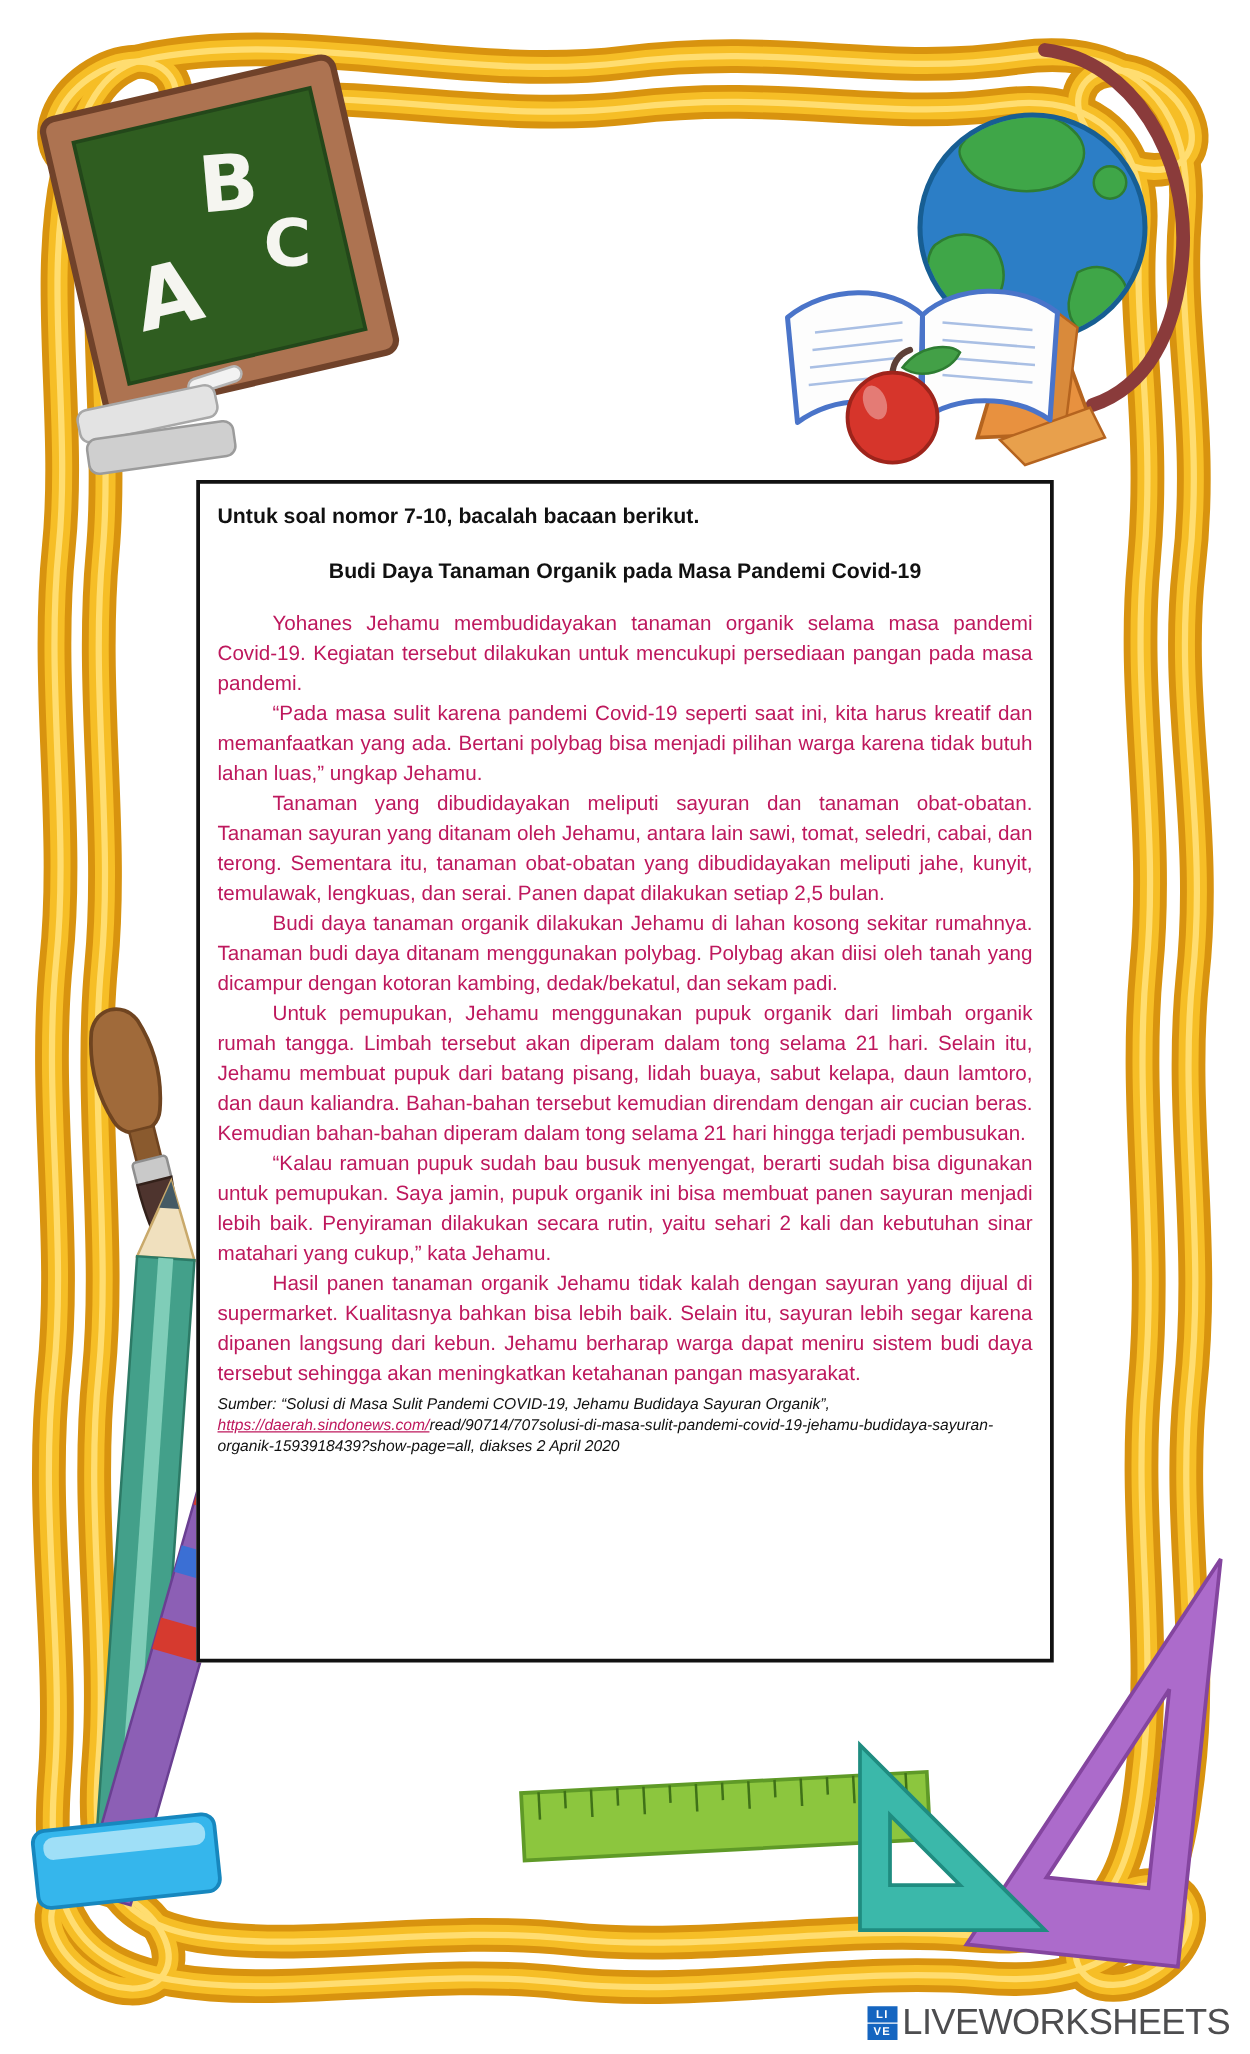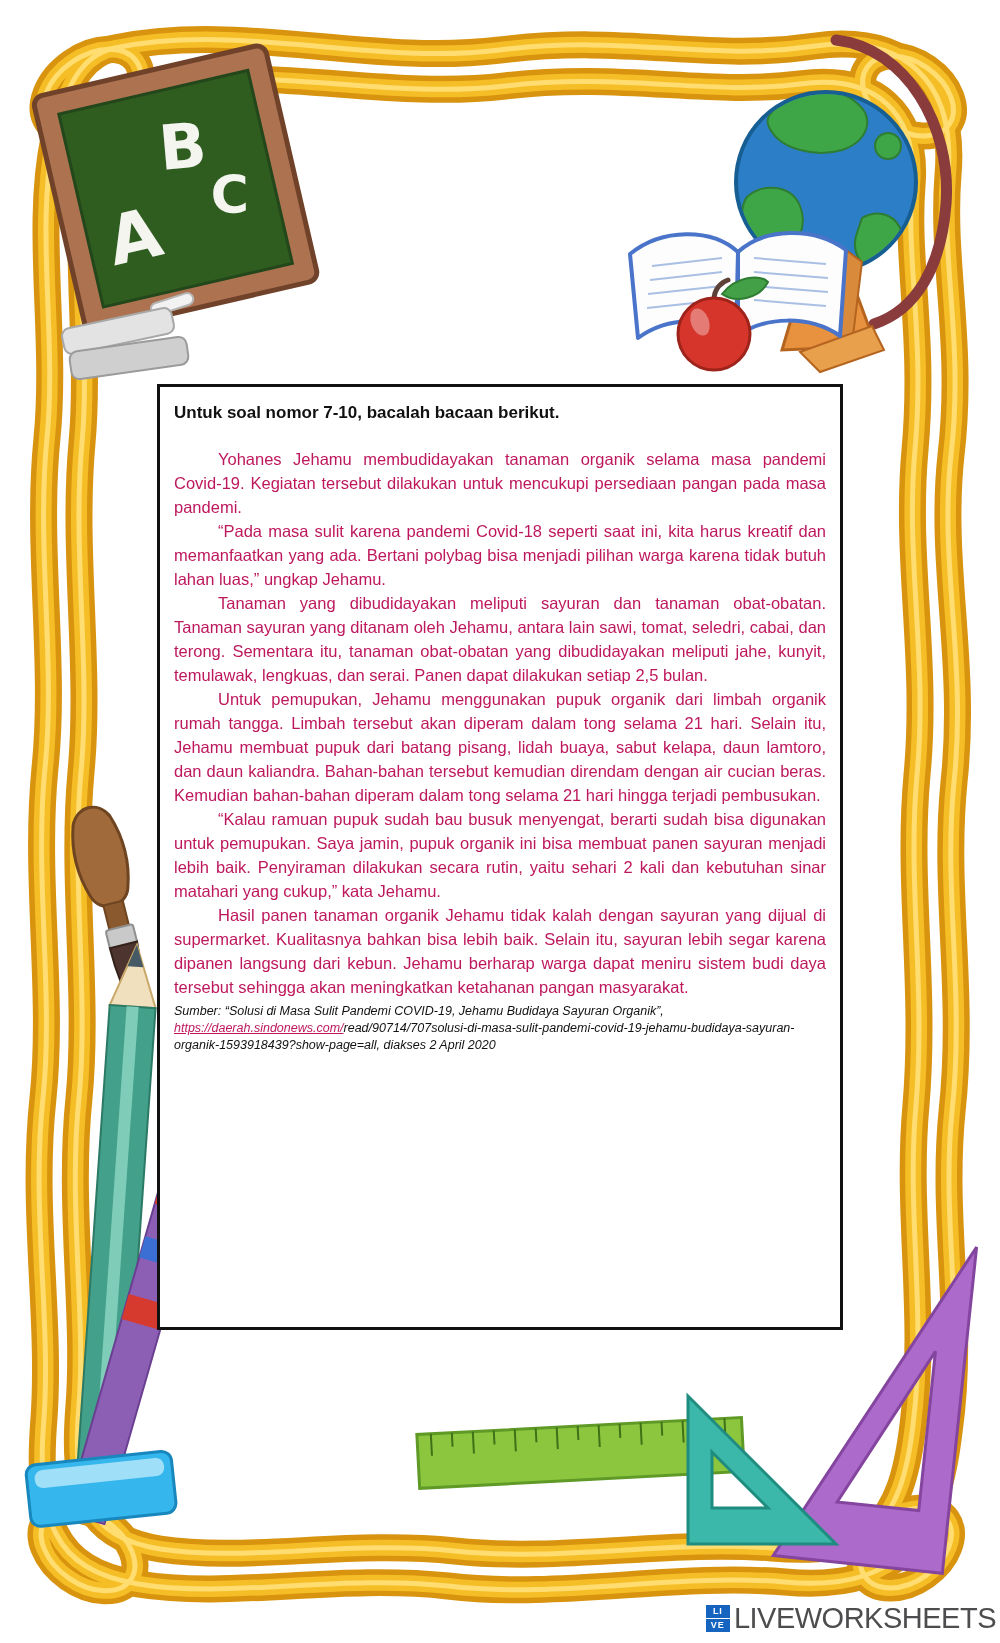--- a/index.html
+++ b/index.html
@@ -53,21 +53,21 @@
     line-height: 17px;
     color: #111;
   }
   .source a {
     color: #be185d;
     text-decoration: underline;
     font-style: italic;
   }
   .footer {
     position: absolute;
-    right: 4px; bottom: 8px;
+    right: 16px; bottom: 8px;
     display: flex;
     align-items: center;
     gap: 4px;
   }
   .logo {
     display: inline-flex;
     flex-direction: column;
     gap: 1px;
   }
   .logo-row {
@@ -235,23 +235,25 @@
       <path d="M958,1566 L958,1238 L788,1566 Z M928,1506 L928,1346 L846,1506 Z" fill="#AC6BCB" fill-rule="evenodd" stroke="#84459F" stroke-width="3"></path>
     </g>
 
     <g>
       <path d="M688,1544 L688,1396 L836,1544 Z M712,1508 L712,1452 L768,1508 Z" fill="#3BB8AA" fill-rule="evenodd" stroke="#1F8C80" stroke-width="3"></path>
     </g>
   </svg>
 
   <div class="passage-box">
     <p class="instruction">Untuk soal nomor 7-10, bacalah bacaan berikut.</p>
+    <h2 class="title">Budi Daya Tanaman Organik pada Masa Pandemi Covid-19</h2>
     <p class="body-par">Yohanes Jehamu membudidayakan tanaman organik selama masa pandemi Covid-19. Kegiatan tersebut dilakukan untuk mencukupi persediaan pangan pada masa pandemi.</p>
-    <p class="body-par">“Pada masa sulit karena pandemi Covid-18 seperti saat ini, kita harus kreatif dan memanfaatkan yang ada. Bertani polybag bisa menjadi pilihan warga karena tidak butuh lahan luas,” ungkap Jehamu.</p>
+    <p class="body-par">“Pada masa sulit karena pandemi Covid-19 seperti saat ini, kita harus kreatif dan memanfaatkan yang ada. Bertani polybag bisa menjadi pilihan warga karena tidak butuh lahan luas,” ungkap Jehamu.</p>
     <p class="body-par">Tanaman yang dibudidayakan meliputi sayuran dan tanaman obat-obatan. Tanaman sayuran yang ditanam oleh Jehamu, antara lain sawi, tomat, seledri, cabai, dan terong. Sementara itu, tanaman obat-obatan yang dibudidayakan meliputi jahe, kunyit, temulawak, lengkuas, dan serai. Panen dapat dilakukan setiap 2,5 bulan.</p>
+    <p class="body-par">Budi daya tanaman organik dilakukan Jehamu di lahan kosong sekitar rumahnya. Tanaman budi daya ditanam menggunakan polybag. Polybag akan diisi oleh tanah yang dicampur dengan kotoran kambing, dedak/bekatul, dan sekam padi.</p>
     <p class="body-par">Untuk pemupukan, Jehamu menggunakan pupuk organik dari limbah organik rumah tangga. Limbah tersebut akan diperam dalam tong selama 21 hari. Selain itu, Jehamu membuat pupuk dari batang pisang, lidah buaya, sabut kelapa, daun lamtoro, dan daun kaliandra. Bahan-bahan tersebut kemudian direndam dengan air cucian beras. Kemudian bahan-bahan diperam dalam tong selama 21 hari hingga terjadi pembusukan.</p>
     <p class="body-par">“Kalau ramuan pupuk sudah bau busuk menyengat, berarti sudah bisa digunakan untuk pemupukan. Saya jamin, pupuk organik ini bisa membuat panen sayuran menjadi lebih baik. Penyiraman dilakukan secara rutin, yaitu sehari 2 kali dan kebutuhan sinar matahari yang cukup,” kata Jehamu.</p>
     <p class="body-par">Hasil panen tanaman organik Jehamu tidak kalah dengan sayuran yang dijual di supermarket. Kualitasnya bahkan bisa lebih baik. Selain itu, sayuran lebih segar karena dipanen langsung dari kebun. Jehamu berharap warga dapat meniru sistem budi daya tersebut sehingga akan meningkatkan ketahanan pangan masyarakat.</p>
     <div class="source">
       <span>Sumber: “Solusi di Masa Sulit Pandemi COVID-19, Jehamu Budidaya Sayuran Organik”,</span><br>
       <a href="#">https://daerah.sindonews.com/</a><span>read/90714/707solusi-di-masa-sulit-pandemi-covid-19-jehamu-budidaya-sayuran-</span><br>
       <span>organik-1593918439?show-page=all, diakses 2 April 2020</span>
     </div>
   </div>
 

